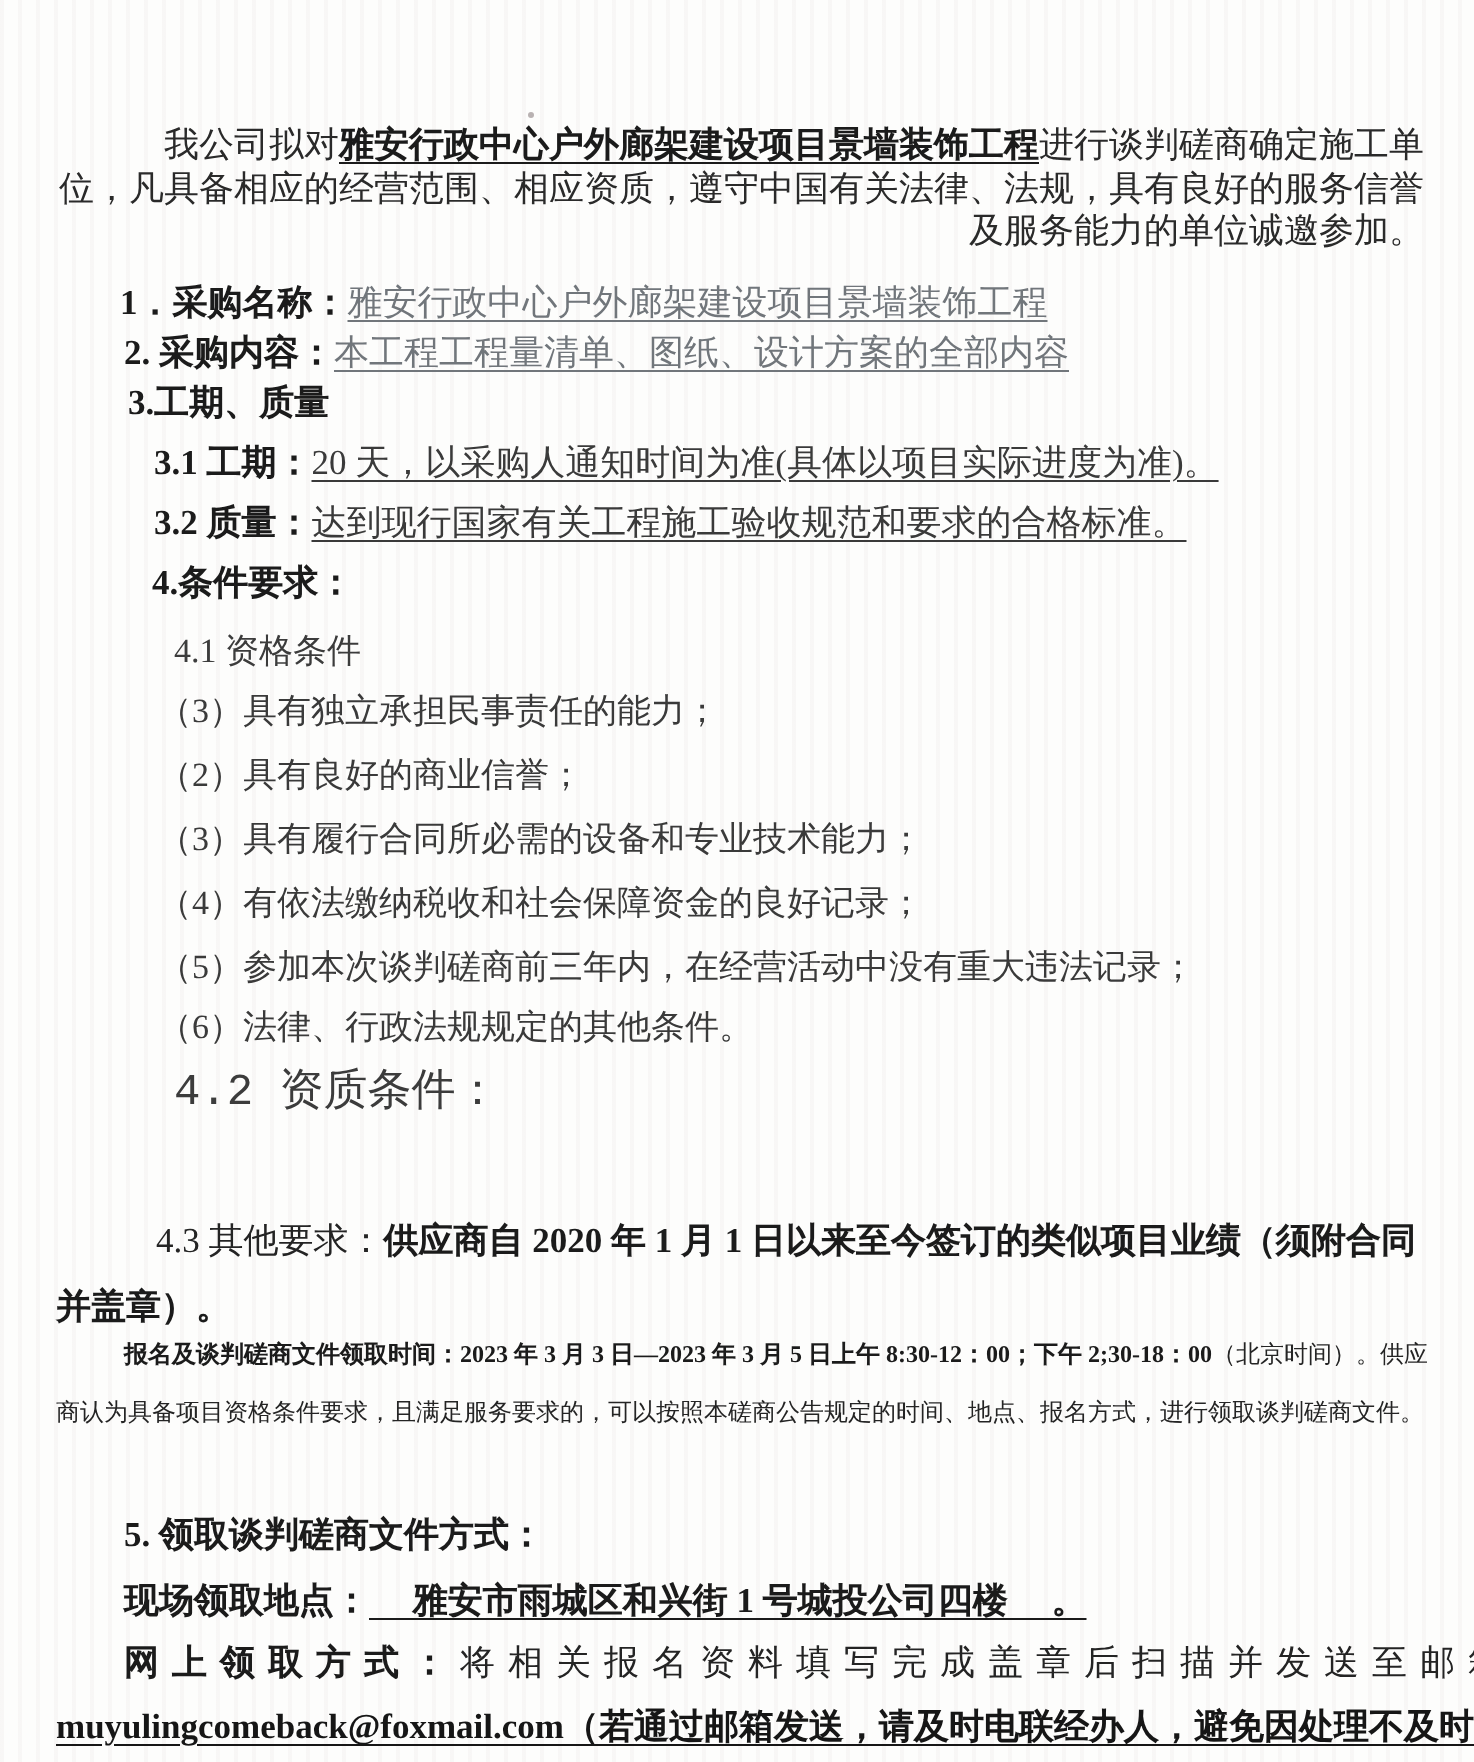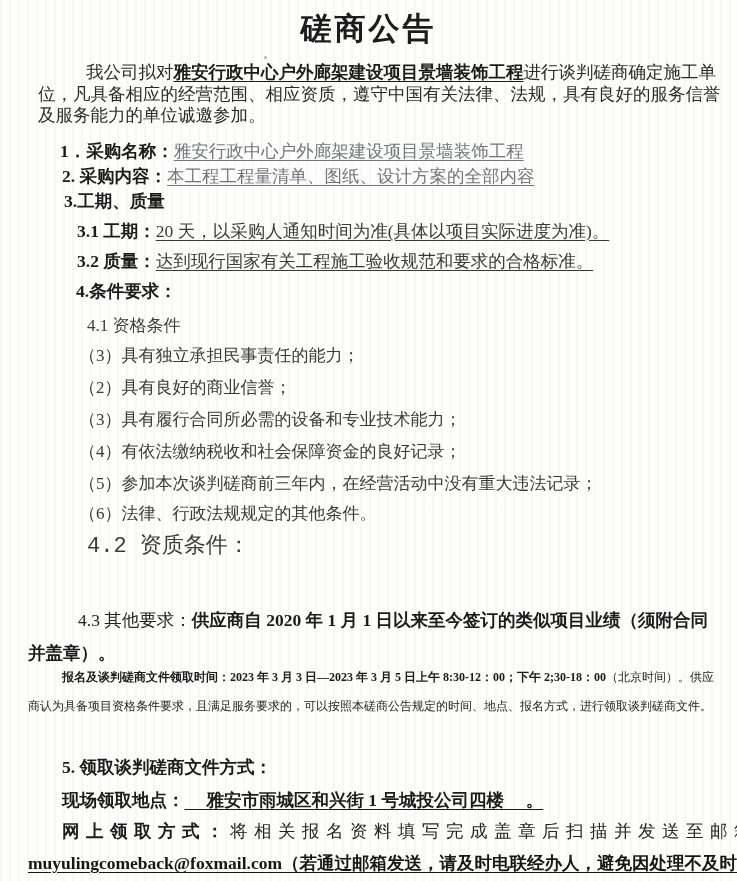--- a/index.html
+++ b/index.html
@@ -14,21 +14,21 @@
     background:
       repeating-linear-gradient(90deg, rgba(225,218,218,0.18) 0 2px, rgba(255,255,255,0) 2px 9px),
       #fdfdfc;
   }
   .abs{position:absolute;}
   .doc-title{
     top:8px;left:0;width:737px;text-align:center;
     font-size:31px;font-weight:bold;letter-spacing:3px;color:#1c1c1c;
   }
   .body-text{font-size:17.5px;line-height:21.5px;color:#2a2a2a;}
-  .para1{top:62px;left:38px;width:684px;text-indent:48px;}
+  .para1{top:62px;left:28px;width:684px;text-indent:48px;text-align:right;}
   b,.bold{font-weight:bold;color:#1b1b1b;}
   .u{text-decoration:underline;text-underline-offset:3px;}
   .faded{color:#71767b;}
   .dark-u{color:#3a3a3a;}
   .line{font-size:17.5px;white-space:nowrap;}
   .s1{top:139px;left:60px;}
   .s2{top:164px;left:62px;}
   .s3{top:189px;left:64px;}
   .s31{top:219px;left:77px;}
   .s32{top:249px;left:77px;}
@@ -52,21 +52,20 @@
   .email{top:851px;left:28px;width:706px;font-weight:bold;
     text-decoration:underline;text-underline-offset:3px;white-space:nowrap;
     font-size:17.5px;color:#161616;}
   .speck{top:56px;left:264px;width:3px;height:3px;background:#b9b2b2;border-radius:50%;}
 </style>
 </head>
 <body>
 
 <div class="page">
 
-  <div class="abs doc-title">磋商公告</div>
   <div class="abs speck"></div>
 
   <div class="abs body-text para1"><span>我公司拟对</span><span class="bold u">雅安行政中心户外廊架建设项目景墙装饰工程</span><span>进行谈判磋商确定施工单位，凡具备相应的经营范围、相应资质，遵守中国有关法律、法规，具有良好的服务信誉及服务能力的单位诚邀参加。</span></div>
 
   <div class="abs line s1"><b>1．采购名称：</b><span class="u faded">雅安行政中心户外廊架建设项目景墙装饰工程</span></div>
 
   <div class="abs line s2"><b>2.  采购内容：</b><span class="u faded">本工程工程量清单、图纸、设计方案的全部内容</span></div>
 
   <div class="abs line s3 bold">3.工期、质量</div>
 

